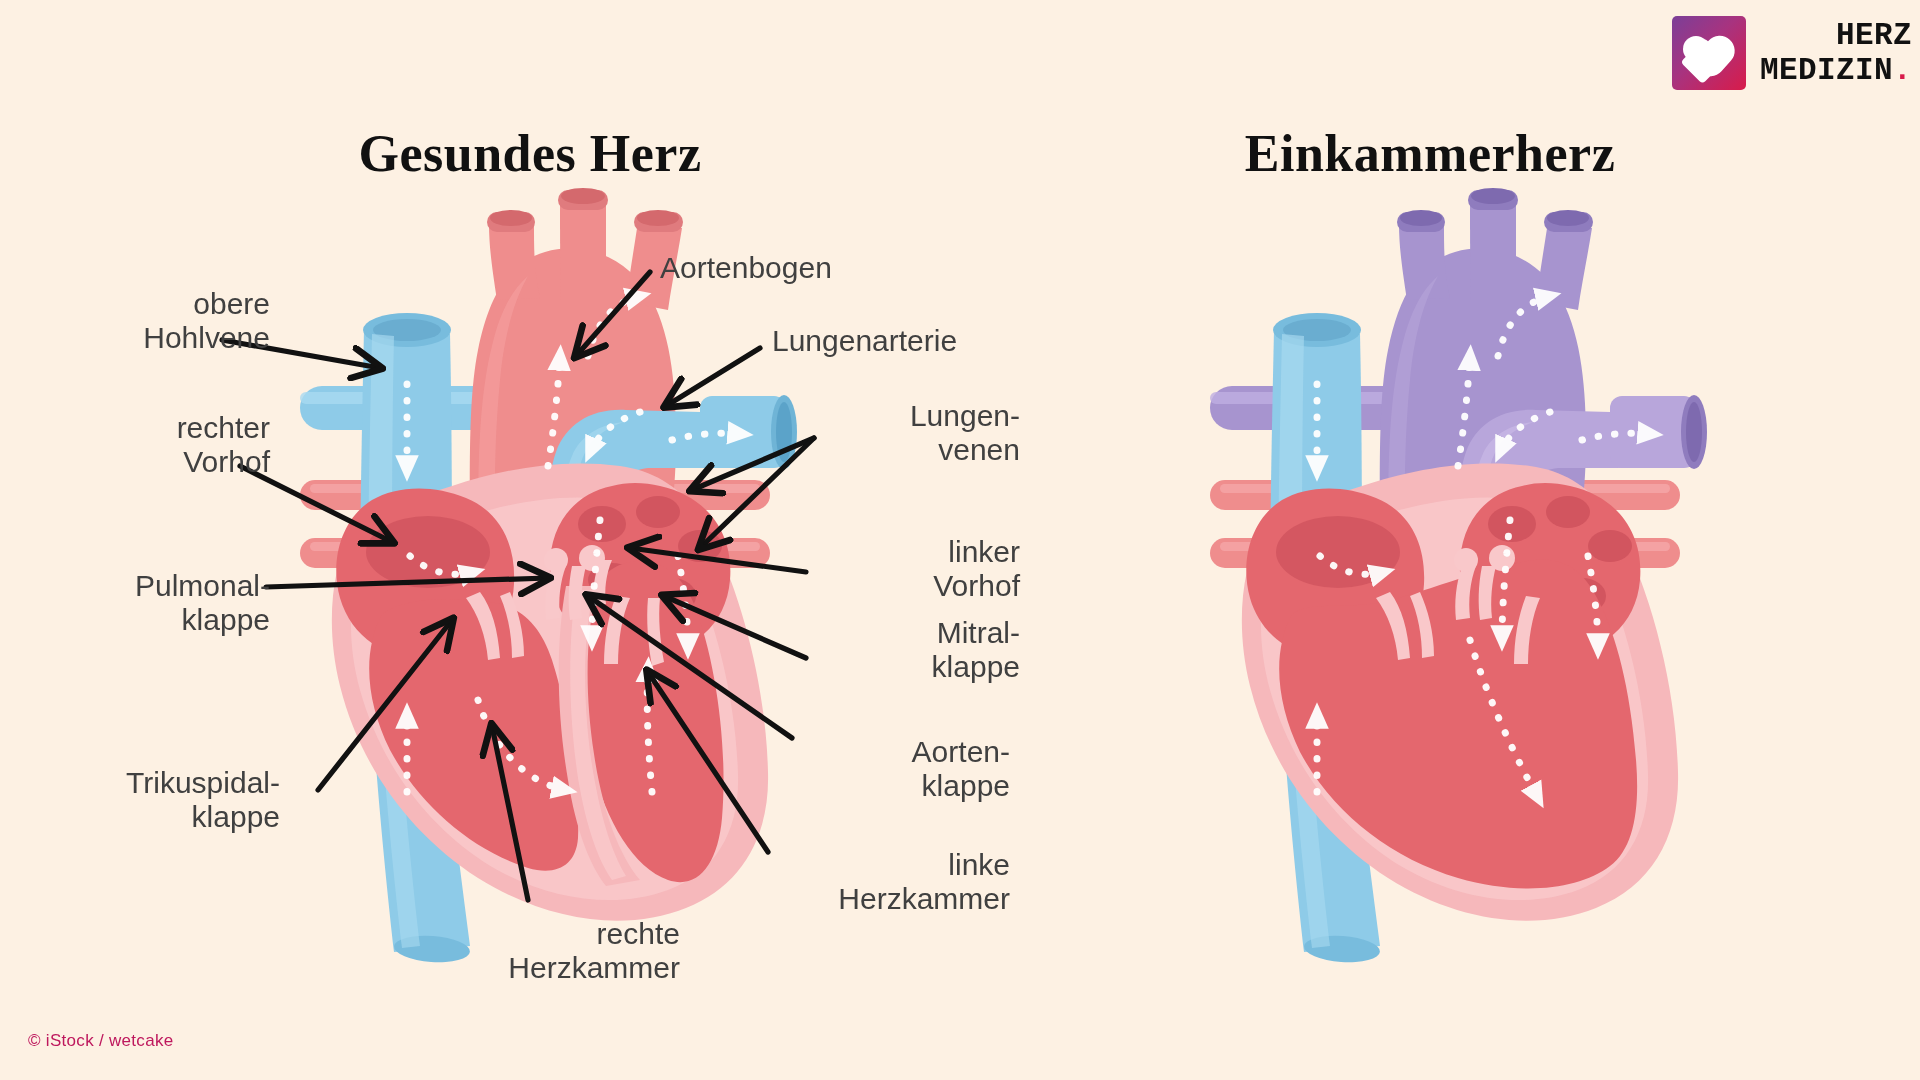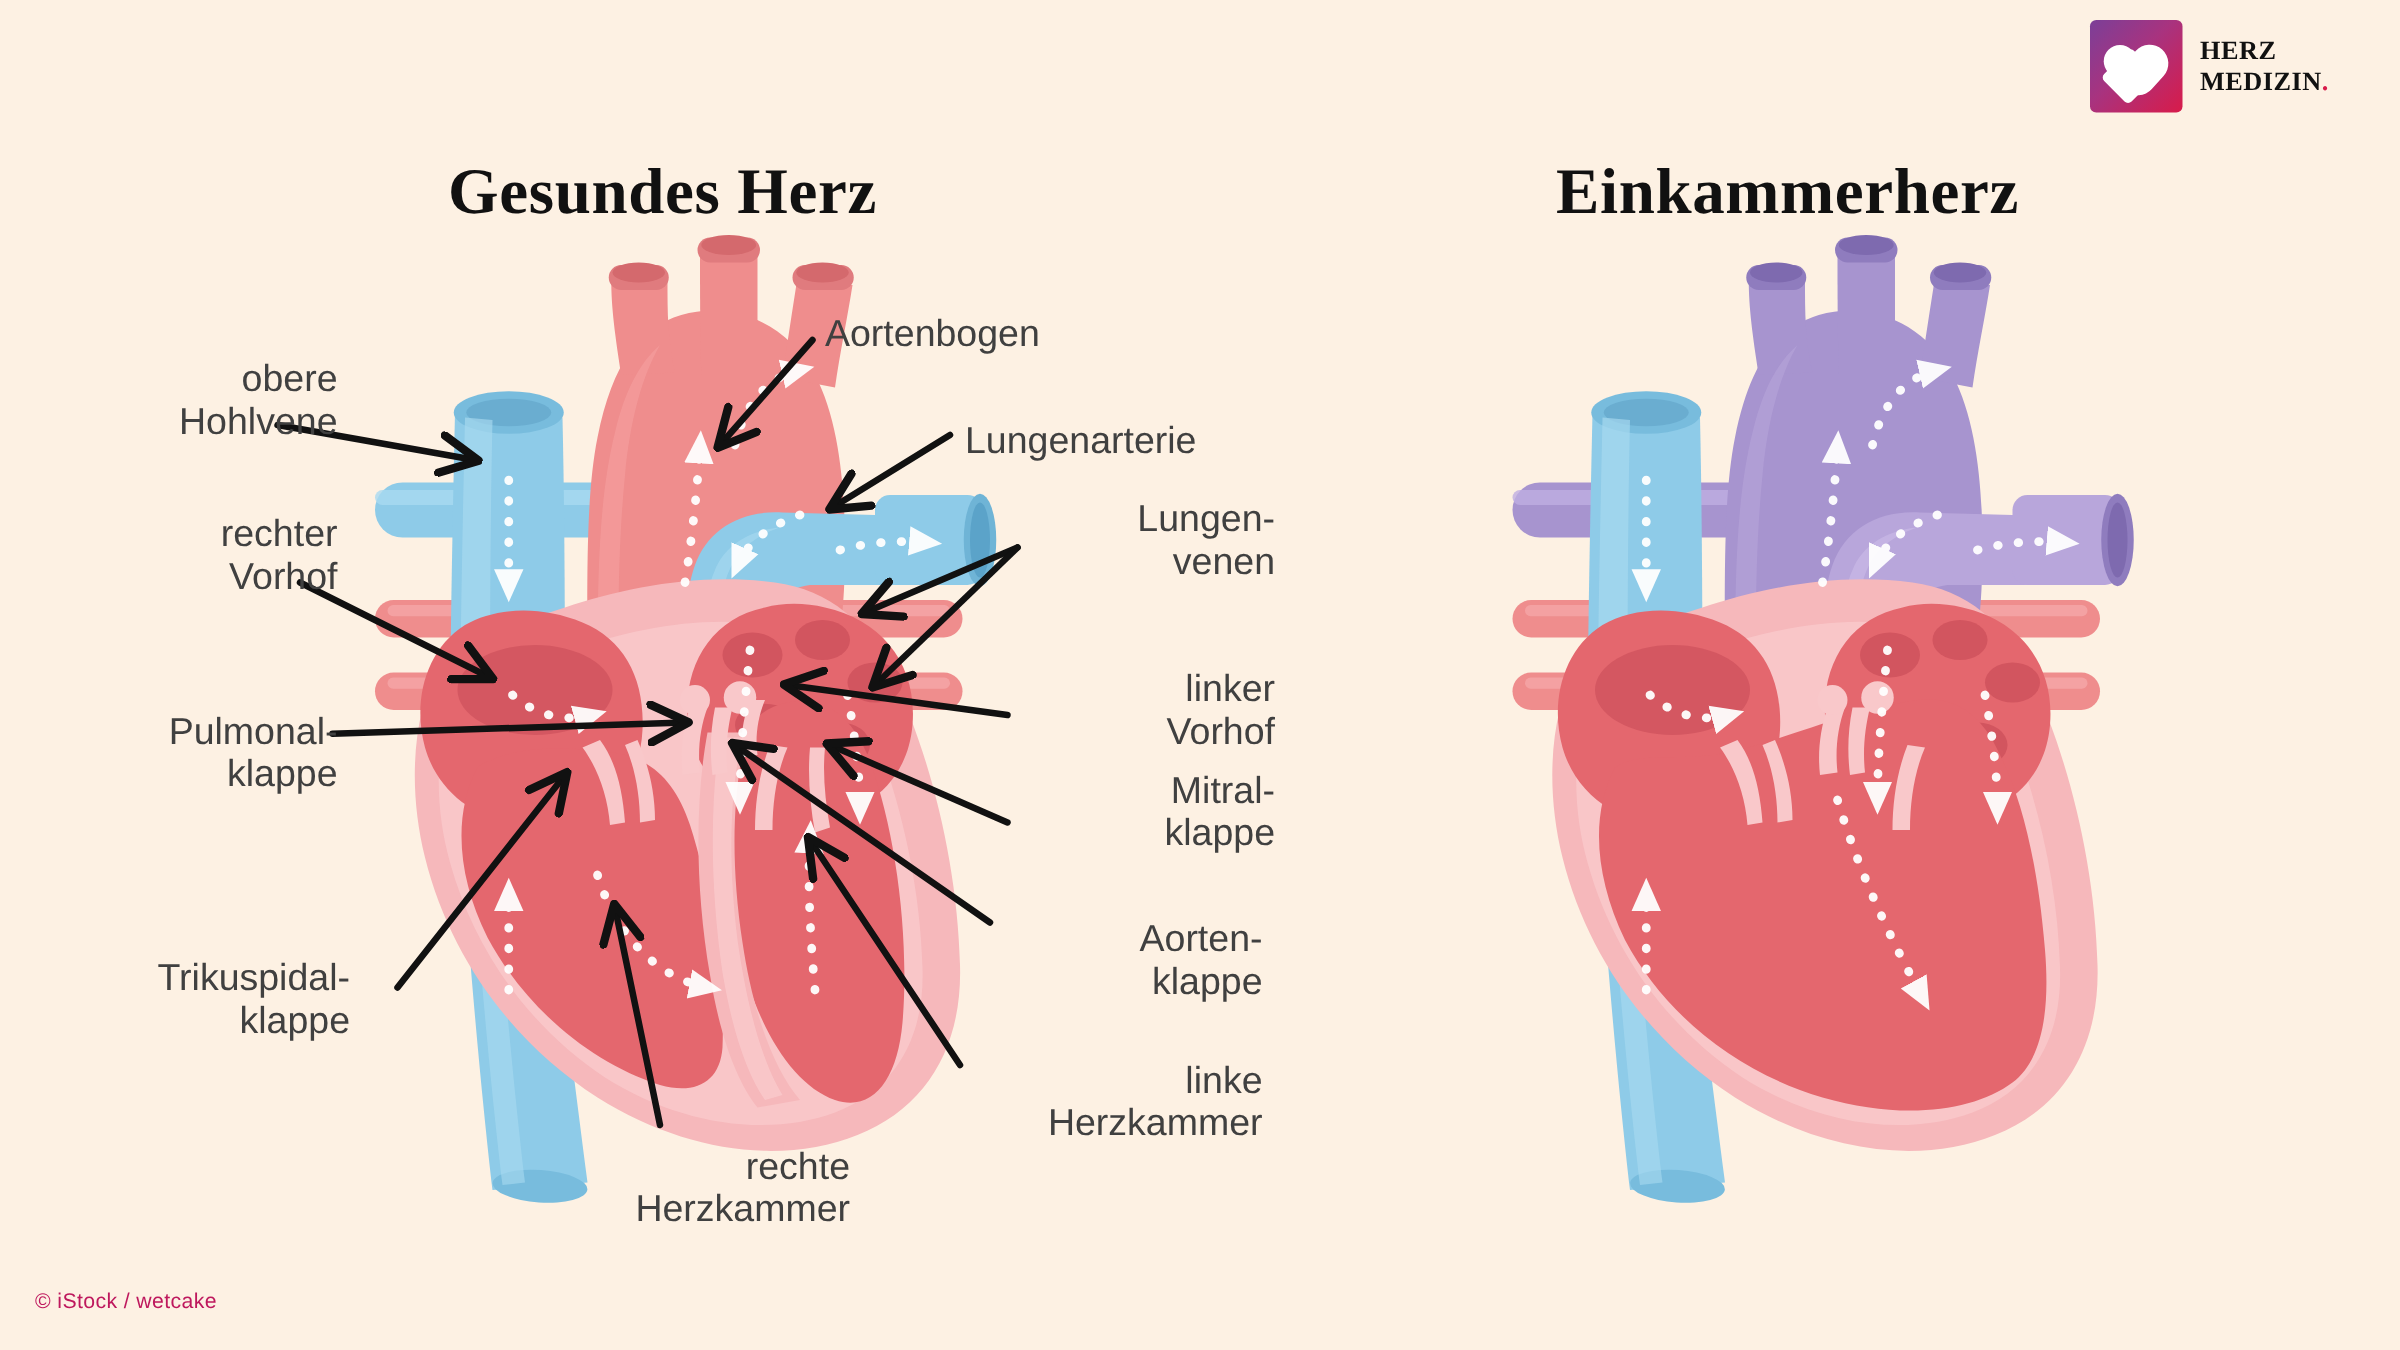--- a/index.html
+++ b/index.html
@@ -57,21 +57,21 @@
   #logo-mark .lobe-b{
     position:absolute;left:28px;top:18px;width:30px;height:44px;border-radius:15px;background:#fff;
     transform:rotate(42deg);transform-origin:50% 50%;
   }
   #logo-mark .lobe-c{
     position:absolute;left:16px;top:28px;width:31px;height:34px;background:#fff;
     transform:rotate(45deg);border-radius:4px;
   }
   #logo-text{display:flex;flex-direction:column;line-height:1.0;}
   #logo-text .l1,#logo-text .l2{
-    font-family:Liberation Serif, serif;font-weight:bold;font-size:21px;color:#111;letter-spacing:.4px;
+    font-family:Liberation Mono, monospace;font-weight:bold;font-size:31px;color:#111;letter-spacing:.4px;text-align:right;
   }
   #logo-text .l2{margin-top:4px;}
   #logo-dot{color:#d81b4a;}
 </style>
 </head>
 <body>
 
 <div id="stage">
 
   <svg id="canvas" viewBox="0 0 1920 1080">
@@ -448,21 +448,21 @@
   <div class="lbl r" style="left:50px;top:411px;width:220px;">rechter
 Vorhof</div>
   <div class="lbl r" style="left:30px;top:569px;width:240px;">Pulmonal-
 klappe</div>
   <div class="lbl r" style="left:20px;top:766px;width:260px;">Trikuspidal-
 klappe</div>
   <div class="lbl c" style="left:400px;top:917px;width:280px;">rechte
 Herzkammer</div>
 
   <div class="lbl l" style="left:660px;top:251px;width:300px;">Aortenbogen</div>
-  <div class="lbl l" style="left:772px;top:324px;width:300px;margin-top:12px;">Lungenarterie</div>
+  <div class="lbl l" style="left:772px;top:324px;width:300px;">Lungenarterie</div>
   <div class="lbl c" style="left:820px;top:399px;width:200px;">Lungen-
 venen</div>
   <div class="lbl c" style="left:820px;top:535px;width:200px;">linker
 Vorhof</div>
   <div class="lbl c" style="left:820px;top:616px;width:200px;">Mitral-
 klappe</div>
   <div class="lbl c" style="left:790px;top:735px;width:220px;">Aorten-
 klappe</div>
   <div class="lbl c" style="left:710px;top:848px;width:300px;">linke
 Herzkammer</div>

